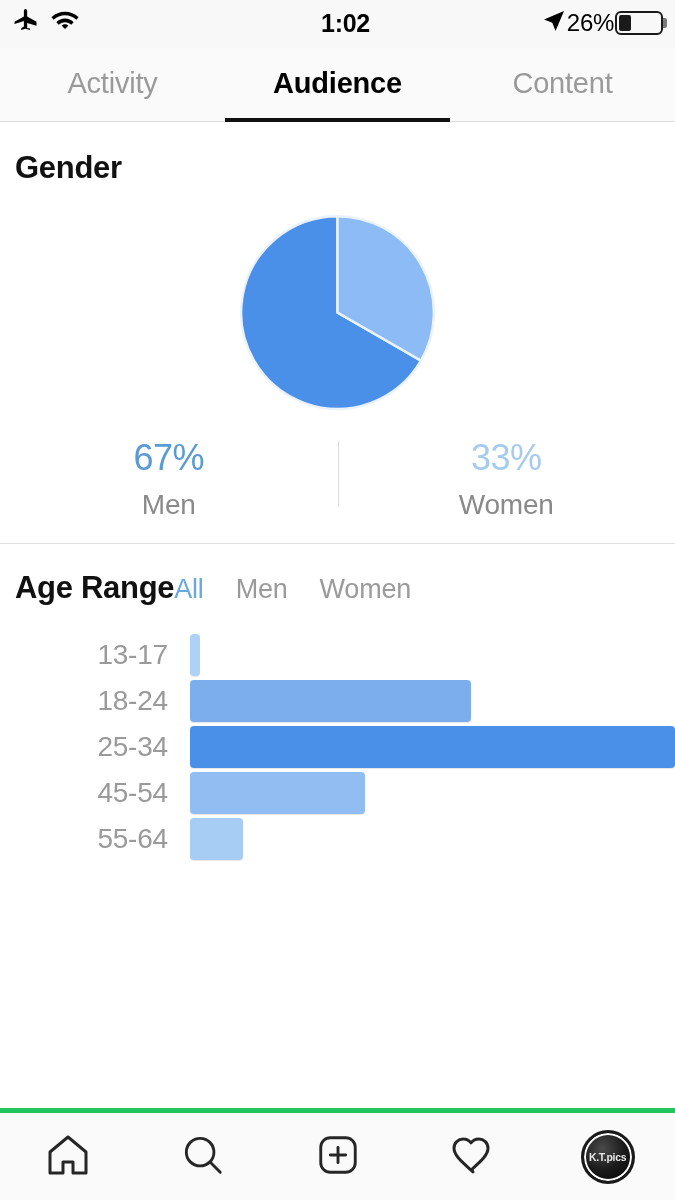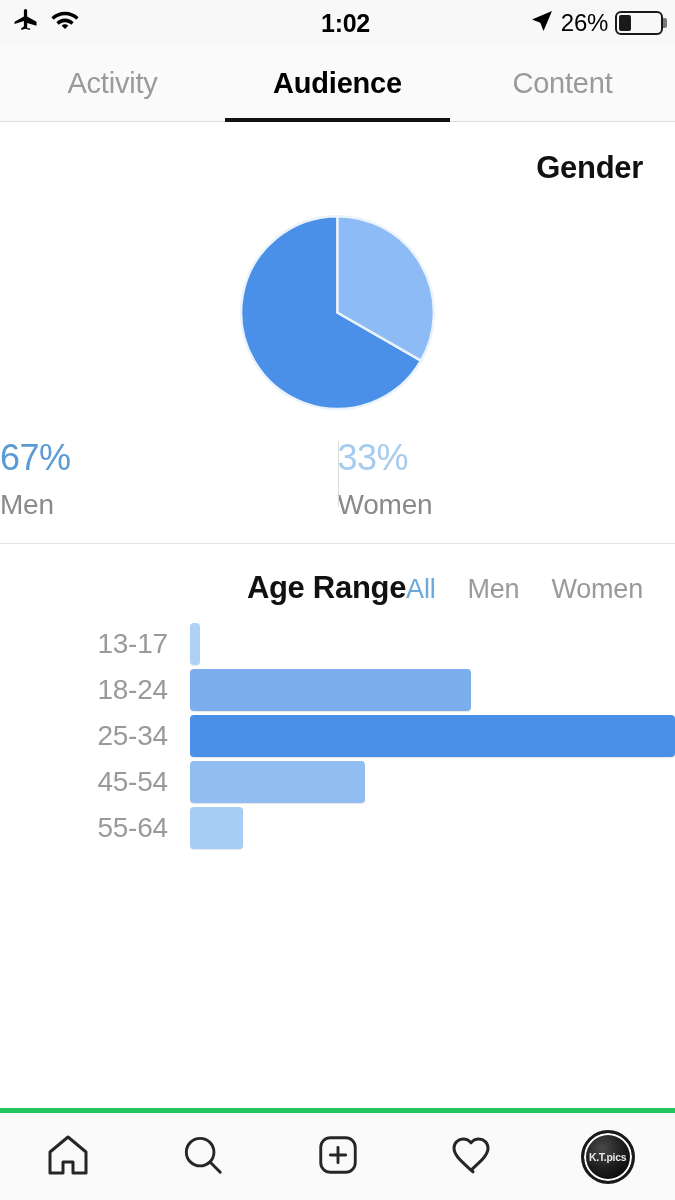--- a/index.html
+++ b/index.html
@@ -13,21 +13,21 @@
   .screen { width:675px; height:1200px; position:relative; display:flex; flex-direction:column; background:#fff; }
 
   
   .statusbar {
     height:46px; background:#f8f8f8; position:relative;
     display:flex; align-items:center; flex-shrink:0;
   }
   .sb-left { position:absolute; left:12px; top:0; height:46px; display:flex; align-items:center; gap:10px; }
   .sb-center { position:absolute; left:16px; right:0; top:0; height:46px; display:flex; align-items:center; justify-content:center; }
   .sb-time { font-size:25px; font-weight:bold; color:#000; letter-spacing:-0.3px; }
-  .sb-right { position:absolute; right:12px; top:0; height:46px; display:flex; align-items:center; gap:7px; }
+  .sb-right { position:absolute; right:12px; top:0; height:46px; display:flex; align-items:center; gap:1px; }
   .sb-batt-pct { font-size:24px; color:#000; letter-spacing:-0.3px; }
   .batt-shell {
     width:48px; height:24px; border:2px solid #1a1a1a; border-radius:6px;
     position:relative; display:flex; align-items:center; padding:2px;
   }
   .batt-fill { height:100%; width:30%; background:#1a1a1a; border-radius:2px; }
   .batt-cap {
     position:absolute; right:-6px; top:50%; transform:translateY(-50%);
     width:4px; height:10px; background:#7a7a7a; border-radius:0 2px 2px 0;
   }
@@ -59,50 +59,50 @@
     height:4px; background:#111;
   }
 
   
   .content { flex:1; background:#fff; overflow:hidden; }
 
   .section { background:#fff; }
   .section-divider { height:1px; background:#e2e2e2; width:100%; }
 
   .sec-head {
-    display:flex; align-items:baseline; justify-content:flex-end;
-    padding:0 32px;
+    display:flex; align-items:baseline; justify-content:flex-start;
+    padding:0 15px;
   }
   .sec-title { font-size:31px; font-weight:bold; color:#111; letter-spacing:-0.3px; }
 
   
   .gender-sec { padding-top:28px; padding-bottom:22px; }
   .pie-wrap { display:flex; justify-content:center; margin-top:24px; }
   .pie { width:205px; height:205px; display:block; }
 
   .gender-legend {
     display:flex; margin-top:22px; position:relative;
   }
-  .gl-col { flex:1; display:flex; flex-direction:column; align-items:flex-start; }
+  .gl-col { flex:1; display:flex; flex-direction:column; align-items:center; }
   .gl-pct { font-size:36px; letter-spacing:-0.5px; }
   .gl-pct.men { color:#5b9bd5; }
   .gl-pct.women { color:#a5cbef; }
   .gl-label { font-size:28px; color:#8a8a8a; margin-top:10px; letter-spacing:-0.2px; }
   .gl-sep {
     position:absolute; left:50%; top:4px; width:1px; height:66px;
     background:#dcdcdc;
   }
 
   
   .age-sec { padding-top:26px; padding-bottom:20px; }
   .age-filters { display:flex; gap:32px; align-items:baseline; }
   .age-filter { font-size:27px; color:#9a9a9a; letter-spacing:-0.2px; }
   .age-filter.active { color:#6aa9dd; }
 
-  .bars { margin-top:15px; }
+  .bars { margin-top:26px; }
   .bar-row { display:flex; align-items:center; height:46px; }
   .bar-label {
     width:190px; text-align:right; padding-right:22px;
     font-size:28px; color:#9a9a9a; letter-spacing:-0.2px; flex-shrink:0;
   }
   .bar-track { flex:1; height:46px; display:flex; align-items:center; }
   .bar-fill {
     height:42px; border-radius:4px;
     box-shadow:0 1px 1px rgba(0,0,0,0.10);
   }

